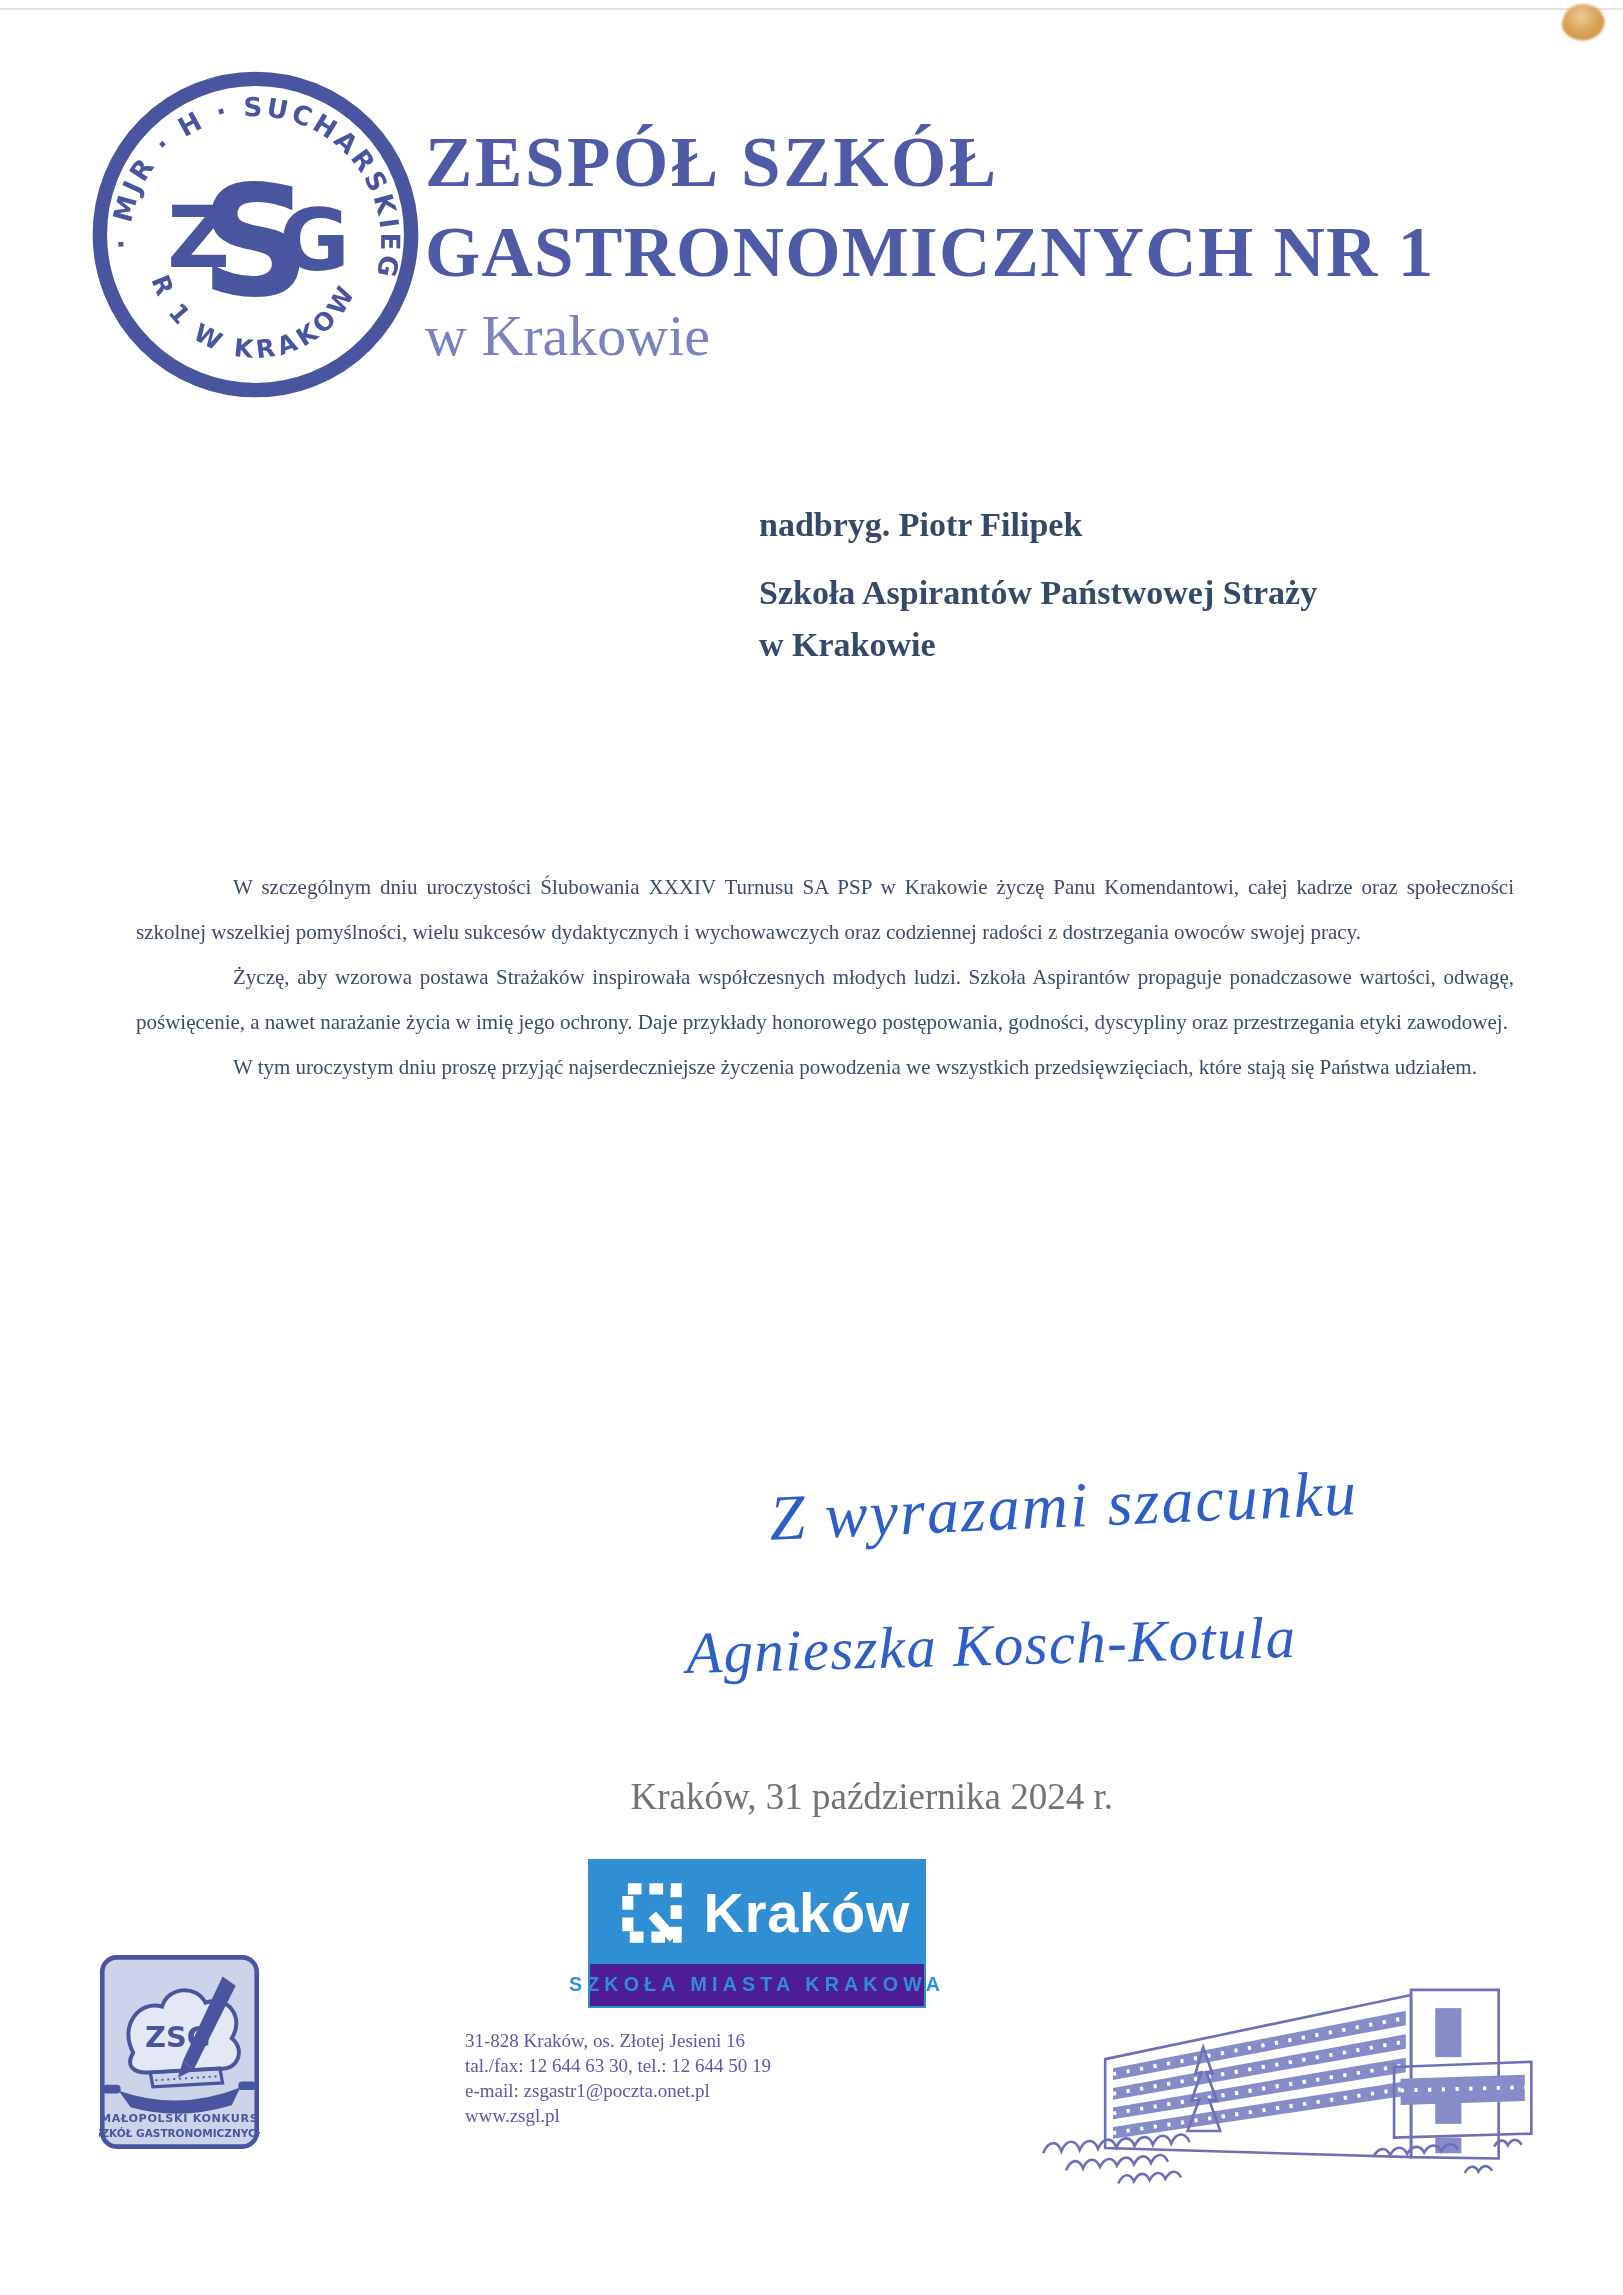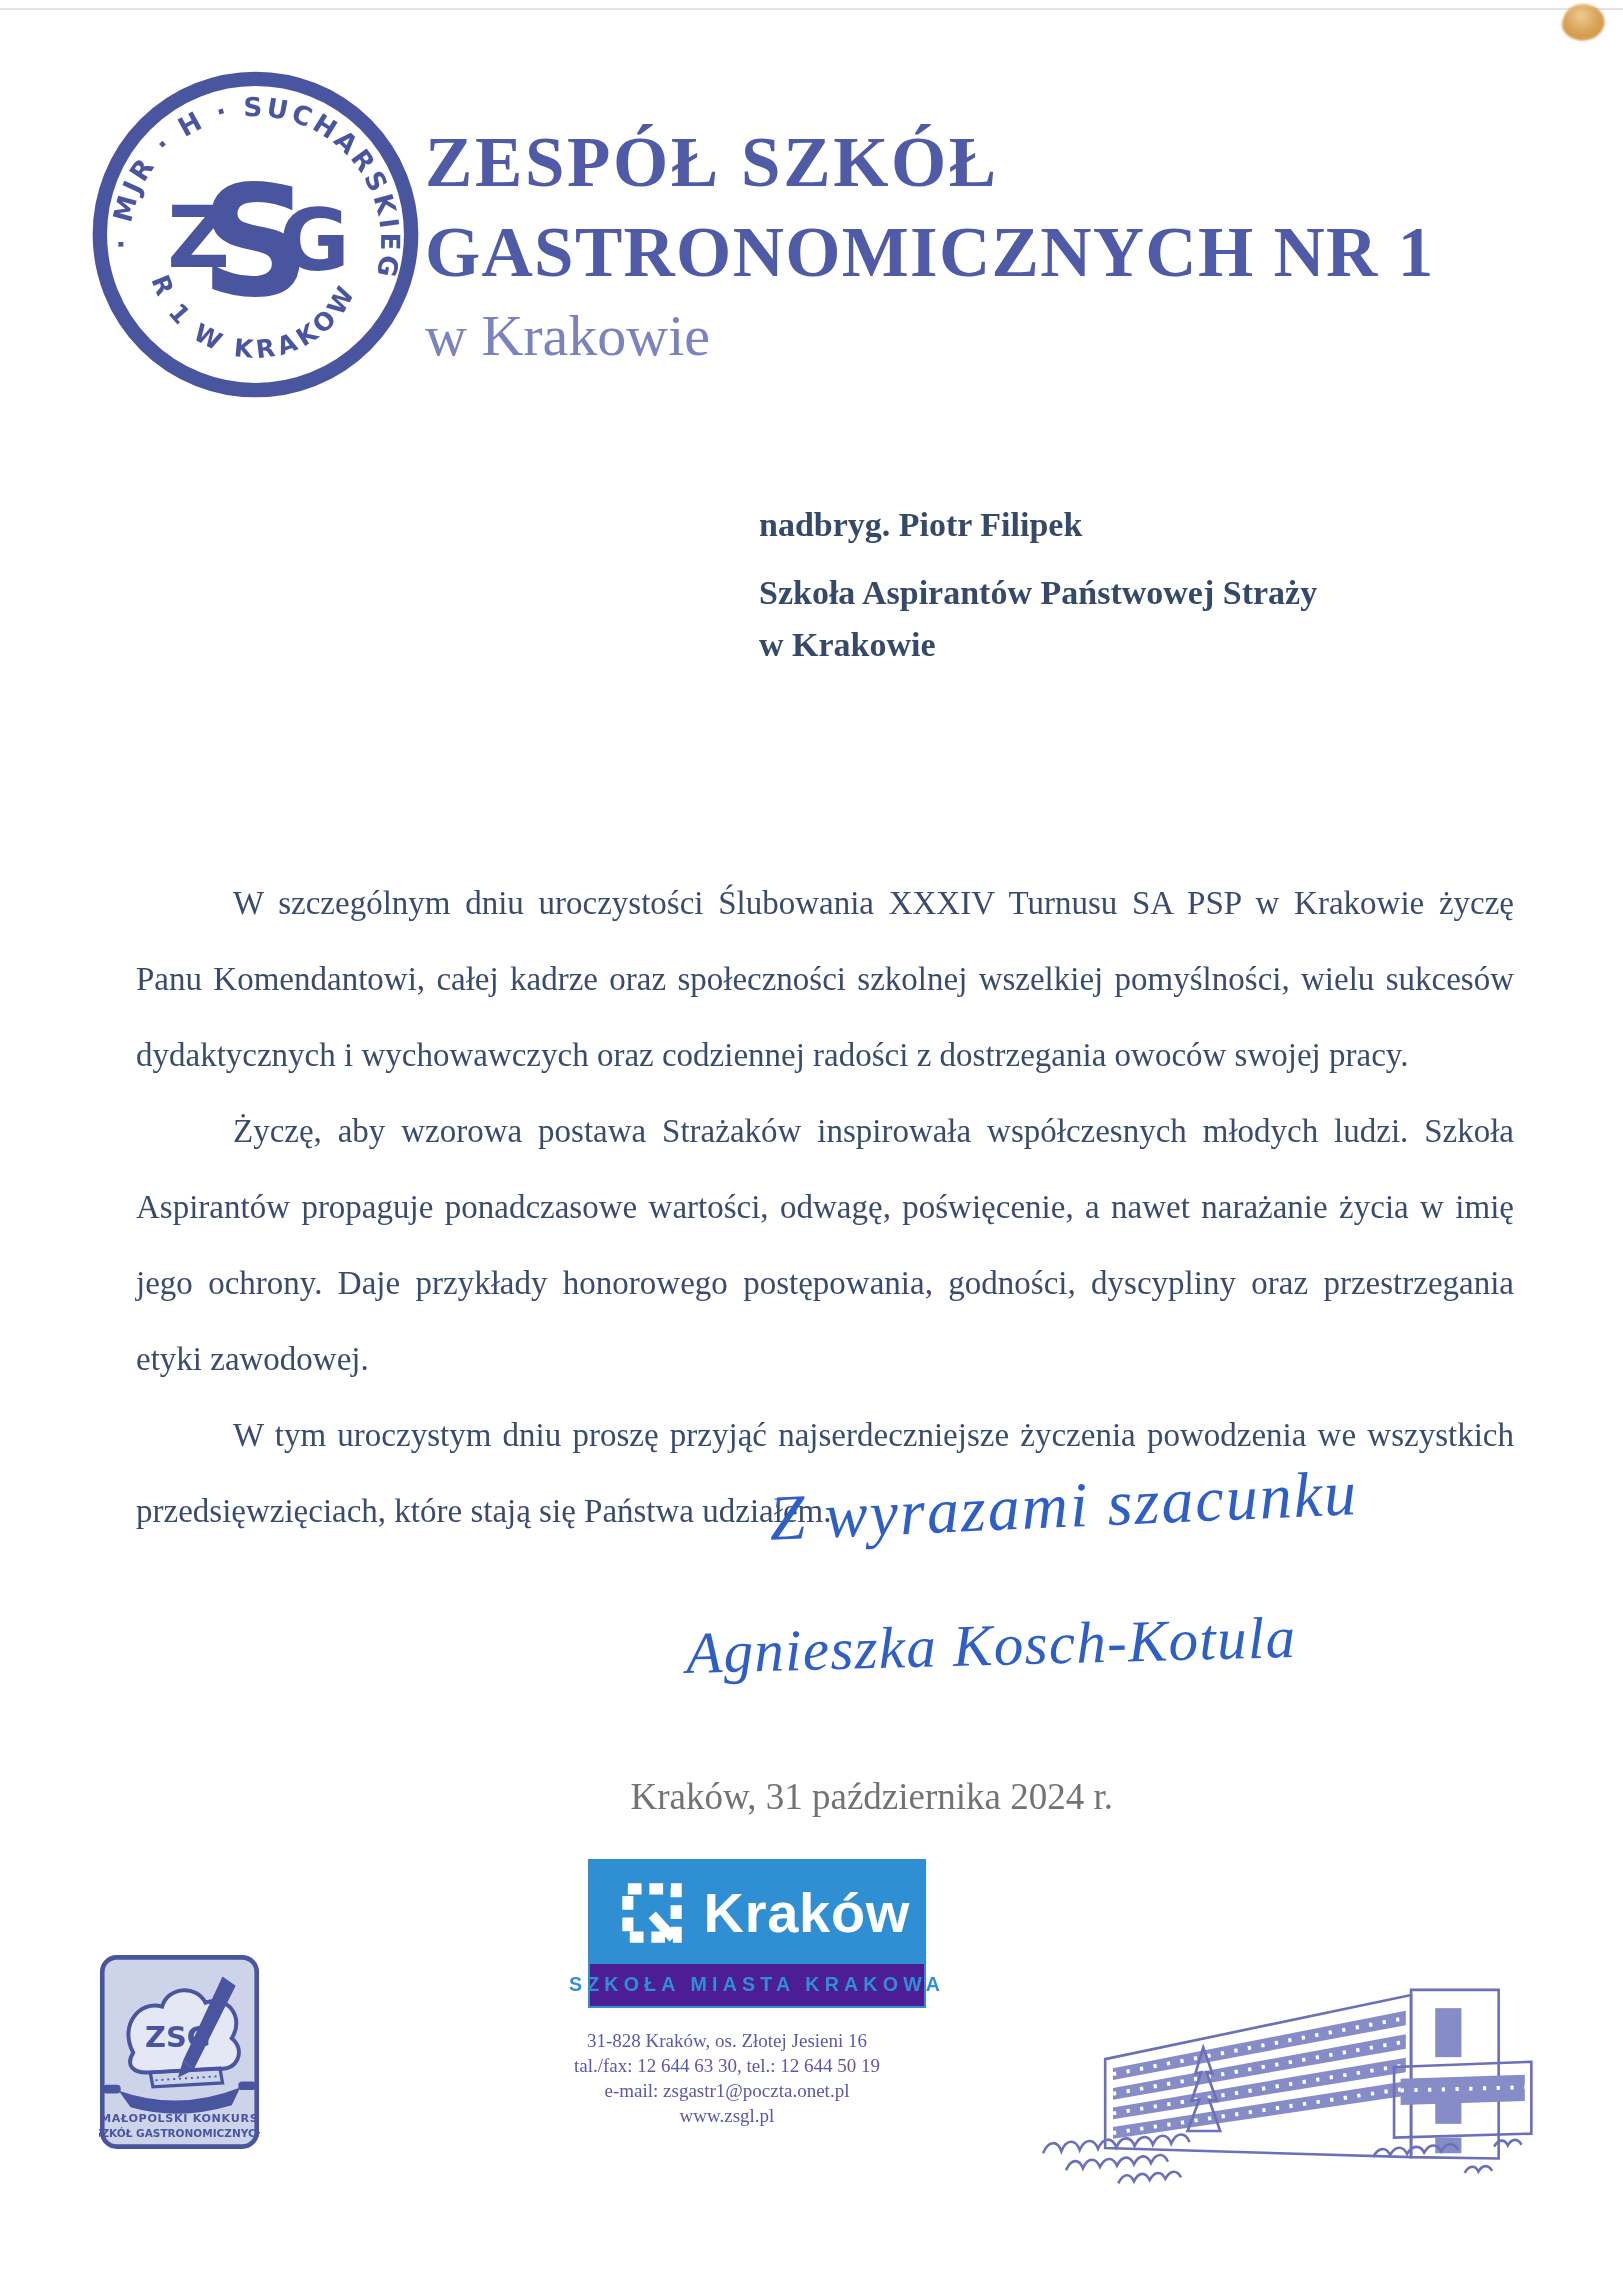--- a/index.html
+++ b/index.html
@@ -24,36 +24,36 @@
   
   .header{position:absolute;left:425px;top:124px;width:1178px;text-align:left;color:#4f5ba6;}
   .header .h1{font-size:71px;font-weight:bold;letter-spacing:2.6px;line-height:77px;}
   .header .h2{font-size:71px;font-weight:bold;letter-spacing:1.3px;line-height:77px;margin-top:13px;}
   .header .h3{font-size:58px;font-weight:normal;color:#7b82c0;margin-top:13px;line-height:63px;}
   
   .recipient{position:absolute;left:759px;top:499px;color:#35496b;font-weight:bold;font-size:34px;line-height:52px;}
   .recipient .blk2{margin-top:16px;}
   
   .letter-body{position:absolute;left:136px;top:865px;width:1378px;color:#3a4c6e;}
-  .letter-body p{margin:0;font-size:33px;line-height:76px;text-align:justify;text-indent:97px;}
+  .letter-body p{margin:0;font-size:21px;line-height:45px;text-align:justify;text-indent:97px;}
   
   .hand{position:absolute;color:#2e5ec7;font-style:italic;font-family:"Liberation Serif",serif;white-space:nowrap;}
   .hand.l1{left:769px;top:1469px;font-size:64px;letter-spacing:2px;transform:rotate(-2.5deg);}
   .hand.l2{left:686px;top:1611px;font-size:59px;letter-spacing:1.3px;transform:rotate(-1.5deg);}
   
   .dateline{position:absolute;left:524px;top:1775px;width:589px;text-align:right;font-size:37px;color:#737373;}
   
   .krk{position:absolute;left:588px;top:1859px;width:338px;height:149px;border:2.6px solid #2f8fd2;box-sizing:border-box;background:#4c1d95;}
   .krk-blue{height:103px;background:#2f8fd2;display:flex;align-items:center;}
   .krk-blue svg{width:64px;height:64px;margin-left:30px;flex:0 0 auto;}
   .krk-city{font-family:"Liberation Sans",sans-serif;font-weight:bold;font-size:56px;color:#ffffff;margin-left:19.6px;letter-spacing:0.7px;}
   .krk-white{height:41px;display:flex;align-items:center;justify-content:center;text-align:center;}
   .krk-sub{font-family:"Liberation Sans",sans-serif;font-weight:bold;font-size:19.6px;letter-spacing:5.2px;color:#2f8fd2;white-space:nowrap;}
   
-  .footer{position:absolute;left:465px;top:2028px;width:524px;text-align:center;color:#5a57ac;font-size:19px;line-height:25px;}
+  .footer{position:absolute;left:465px;top:2028px;width:524px;color:#5a57ac;font-size:19px;line-height:25px;}
   
   .badge{position:absolute;left:99px;top:1954px;width:161px;height:196px;}
   
   .building{position:absolute;left:1007px;top:1982px;width:531px;height:217px;}
   .ink{stroke:#6b70b8;fill:none;}
 </style>
 </head>
 <body>
 
 <div class="page">

